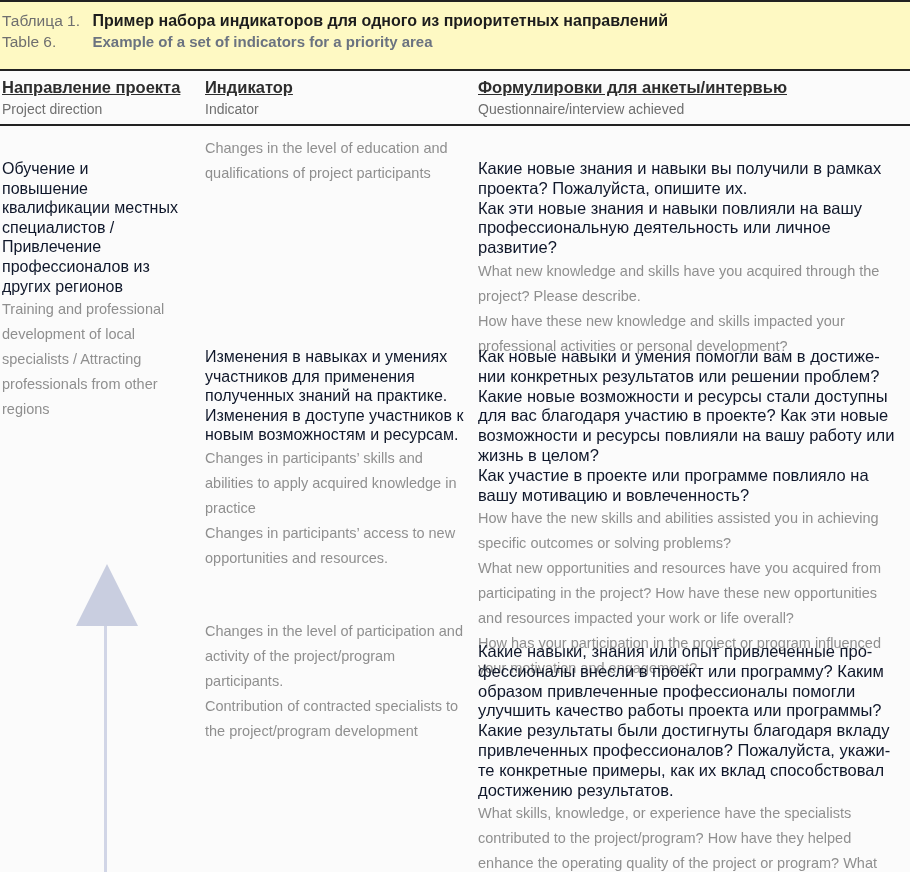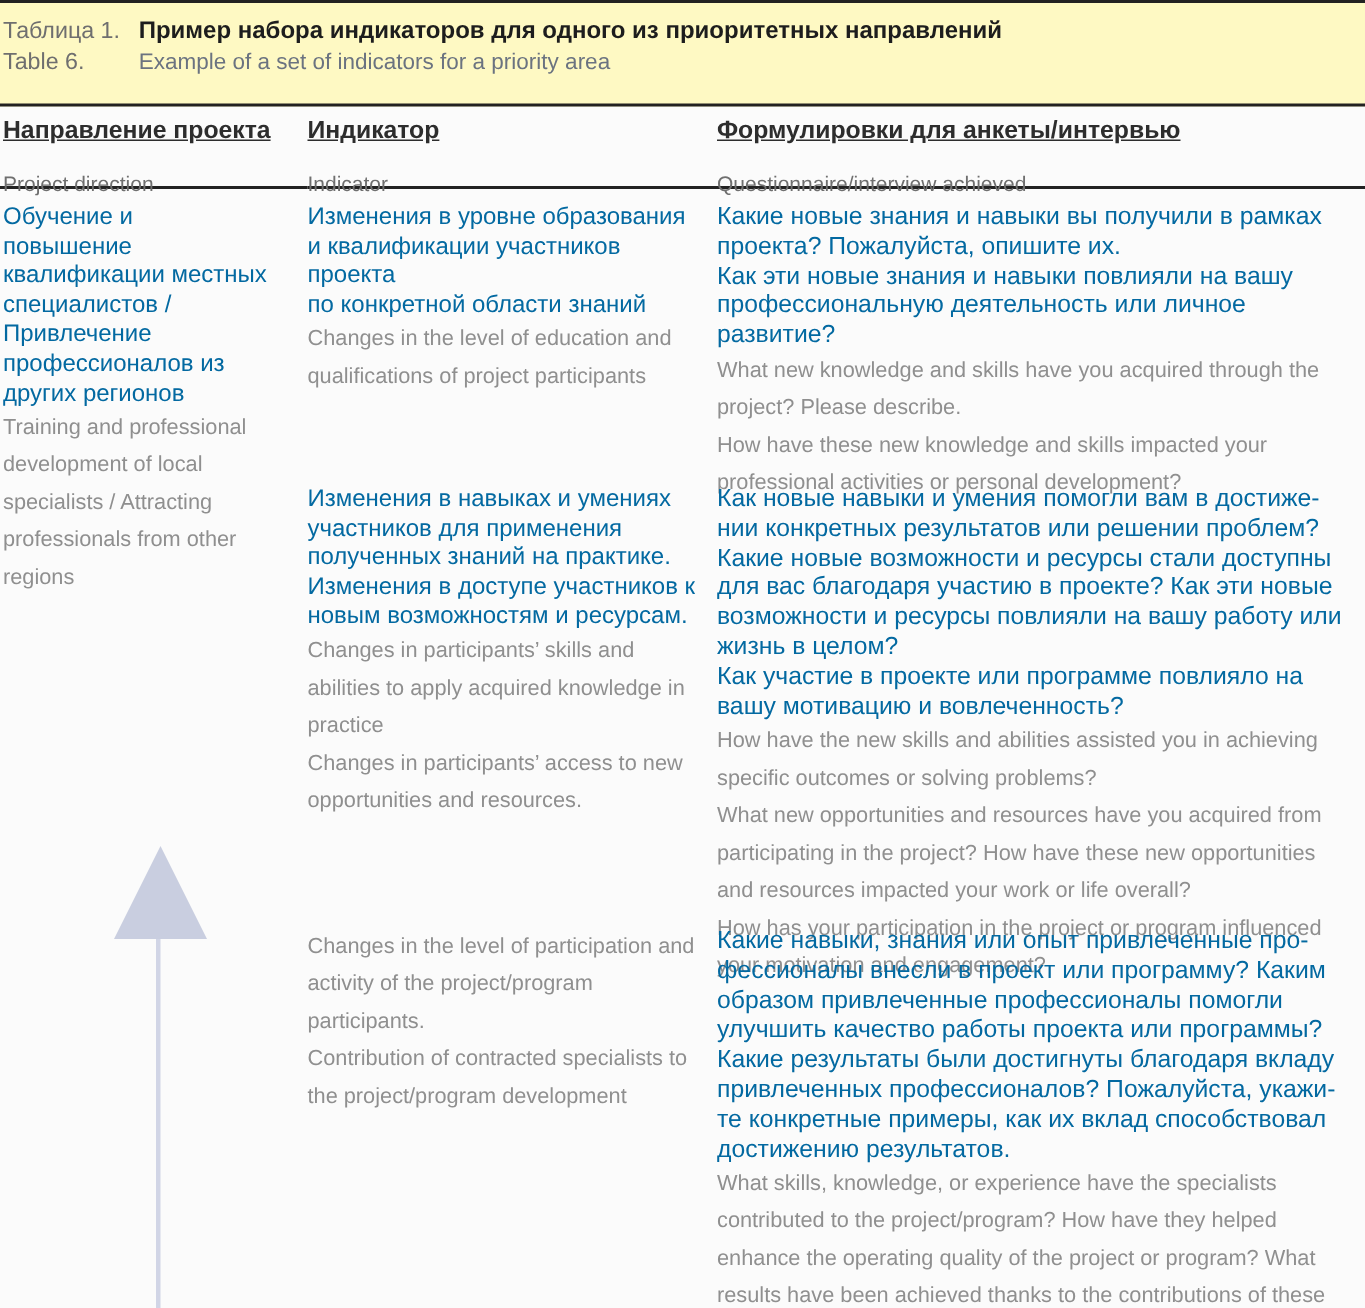--- a/index.html
+++ b/index.html
@@ -19,44 +19,45 @@
     height:59px;
     padding:8px 0 0 2px;
     box-sizing:content-box;
   }
   .cap-line{line-height:21px;white-space:nowrap;}
   .cap-label{
     display:inline-block;width:86px;
     color:#6f6f6f;font-size:15.5px;
   }
   .cap-title-ru{color:#1d1d1d;font-weight:bold;font-size:16px;}
-  .cap-title-en{color:#6b7380;font-weight:normal;font-size:15px;}
+  .cap-title-en{color:#6b7380;font-weight:bold;font-size:15px;}
 
   
   .tablegrid{
     display:grid;
     grid-template-columns:205px 273px auto;
     grid-template-rows:55px 188px 295px auto;
     height:809px;
   }
   .hcell{
     border-bottom:2px solid #222;
     padding:6px 8px 0 0;
   }
   .hcell.first{padding-left:2px;}
   .h-ru{font-weight:bold;font-size:16.5px;color:#2d2d2d;line-height:21px;text-decoration:underline;}
-  .h-en{font-size:14px;color:#6f6f6f;line-height:18px;margin-top:15px;}
+  .h-en{font-size:14px;color:#6f6f6f;line-height:18px;margin-top:2px;}
 
   .cell{padding:9px 10px 0 0;}
   .cell.first{padding-left:2px;}
   .col1cell{grid-row:2 / span 3;position:relative;}
 
   .ru{
-    color:#0369a1;font-size:16px;line-height:19.6px;
+    color:#0f172a;font-size:16px;line-height:19.6px;
     white-space:pre-line;
+    margin-top:24px;
   }
   .col3 .ru{font-size:16.5px;line-height:19.8px;}
   .en{
     color:#8f8f8f;font-size:14.5px;line-height:25px;
     white-space:pre-line;margin-top:1px;
   }
 
   
   .arrow{position:absolute;left:0;top:0;width:0;height:0;}
   .arrow-head{
@@ -107,22 +108,20 @@
 повышение
 квалификации местных
 специалистов /
 Привлечение
 профессионалов из
 других регионов</div>
       <div class="en">Training and professional development of local specialists / Attracting professionals from other regions</div>
     </div>
 
     <div class="cell col2">
-      <div class="ru">Изменения в уровне образования и квалификации участников проекта
-по конкретной области знаний</div>
       <div class="en">Changes in the level of education and qualifications of project participants</div>
     </div>
     <div class="cell col3">
       <div class="ru">Какие новые знания и навыки вы получили в рамках проекта? Пожалуйста, опишите их.
 Как эти новые знания и навыки повлияли на вашу профессиональную деятельность или личное развитие?</div>
       <div class="en">What new knowledge and skills have you acquired through the project? Please describe.
 How have these new knowledge and skills impacted your professional activities or personal development?</div>
     </div>
 
     <div class="cell col2">

